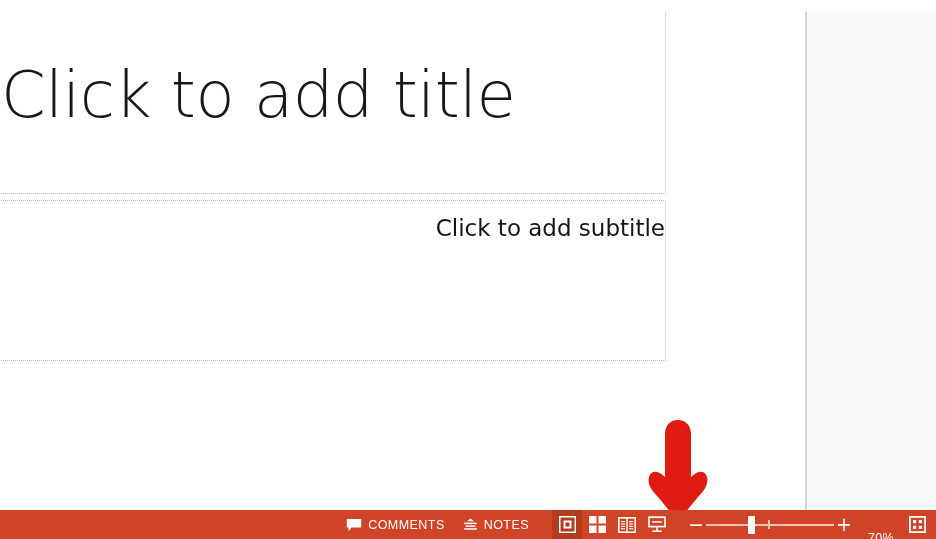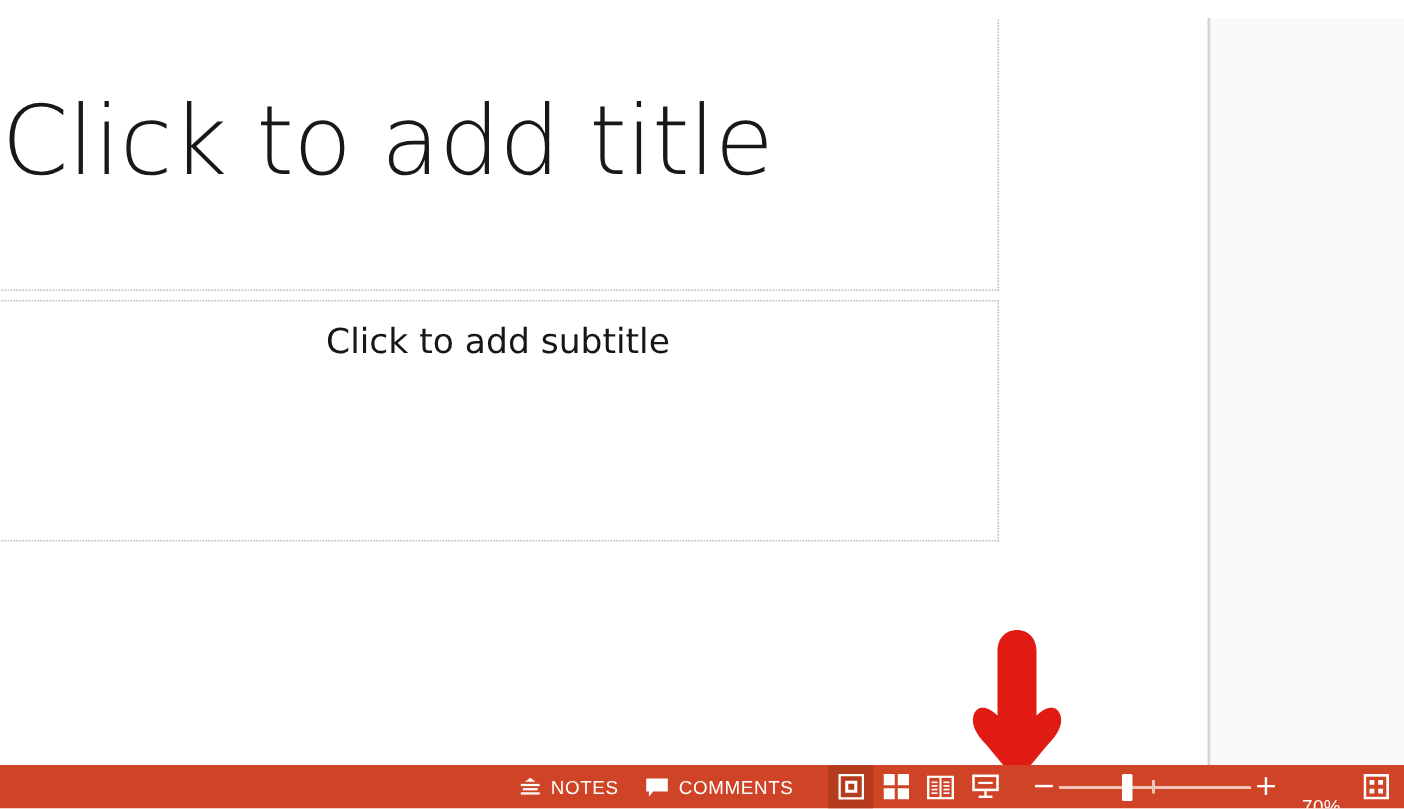--- a/index.html
+++ b/index.html
@@ -100,20 +100,21 @@
     text-align: center;
   }
   .subtitle-text {
     font-family: "DejaVu Sans", sans-serif;
     font-weight: 400;
     font-size: 23px;
     color: #161616;
     line-height: 1.3;
     display: block;
     margin-top: 5px;
+    text-align: right;
   }
 
   
   .annotation-arrow {
     position: absolute;
     left: 646px;
     top: 403px;
     width: 64px;
     height: 108px;
     pointer-events: none;
@@ -277,37 +278,37 @@
       </svg>
     </div>
   </div>
 
   <div class="status-bar">
 
     <div class="status-spacer"></div>
 
     <div class="status-btn">
       <span>
+        <svg width="16" height="14" viewBox="0 0 16 14" aria-hidden="true">
+          <path d="M0.8 1 H15.2 V9.6 H5.4 L2.6 13.2 V9.6 H0.8 Z" fill="#ffffff"></path>
+        </svg>
+      </span>
+      <span class="lbl">COMMENTS</span>
+    </div>
+
+    <div class="status-btn">
+      <span>
         <svg width="15" height="14" viewBox="0 0 15 14" aria-hidden="true">
           <path d="M7.5 0.5 L11 3.2 L4 3.2 Z" fill="#ffffff"></path>
           <rect x="1.2" y="4.6" width="12.6" height="1.5" fill="#ffffff"></rect>
           <rect x="2.6" y="7.4" width="9.8" height="1.5" fill="#ffffff"></rect>
           <rect x="1.2" y="10.2" width="12.6" height="1.5" fill="#ffffff"></rect>
         </svg>
       </span>
       <span class="lbl">NOTES</span>
-    </div>
-
-    <div class="status-btn">
-      <span>
-        <svg width="16" height="14" viewBox="0 0 16 14" aria-hidden="true">
-          <path d="M0.8 1 H15.2 V9.6 H5.4 L2.6 13.2 V9.6 H0.8 Z" fill="#ffffff"></path>
-        </svg>
-      </span>
-      <span class="lbl">COMMENTS</span>
     </div>
 
     <div class="views-wrap">
 
       <div class="view-btn active">
         <span>
           <svg width="17" height="17" viewBox="0 0 17 17" aria-hidden="true">
             <rect x="0.5" y="0.5" width="16" height="16" fill="none" stroke="#ffffff" stroke-width="2"></rect>
             <rect x="4.5" y="4.5" width="8" height="8" fill="#ffffff"></rect>
             <rect x="6.5" y="6.5" width="4" height="4" fill="#b53b1f"></rect>

